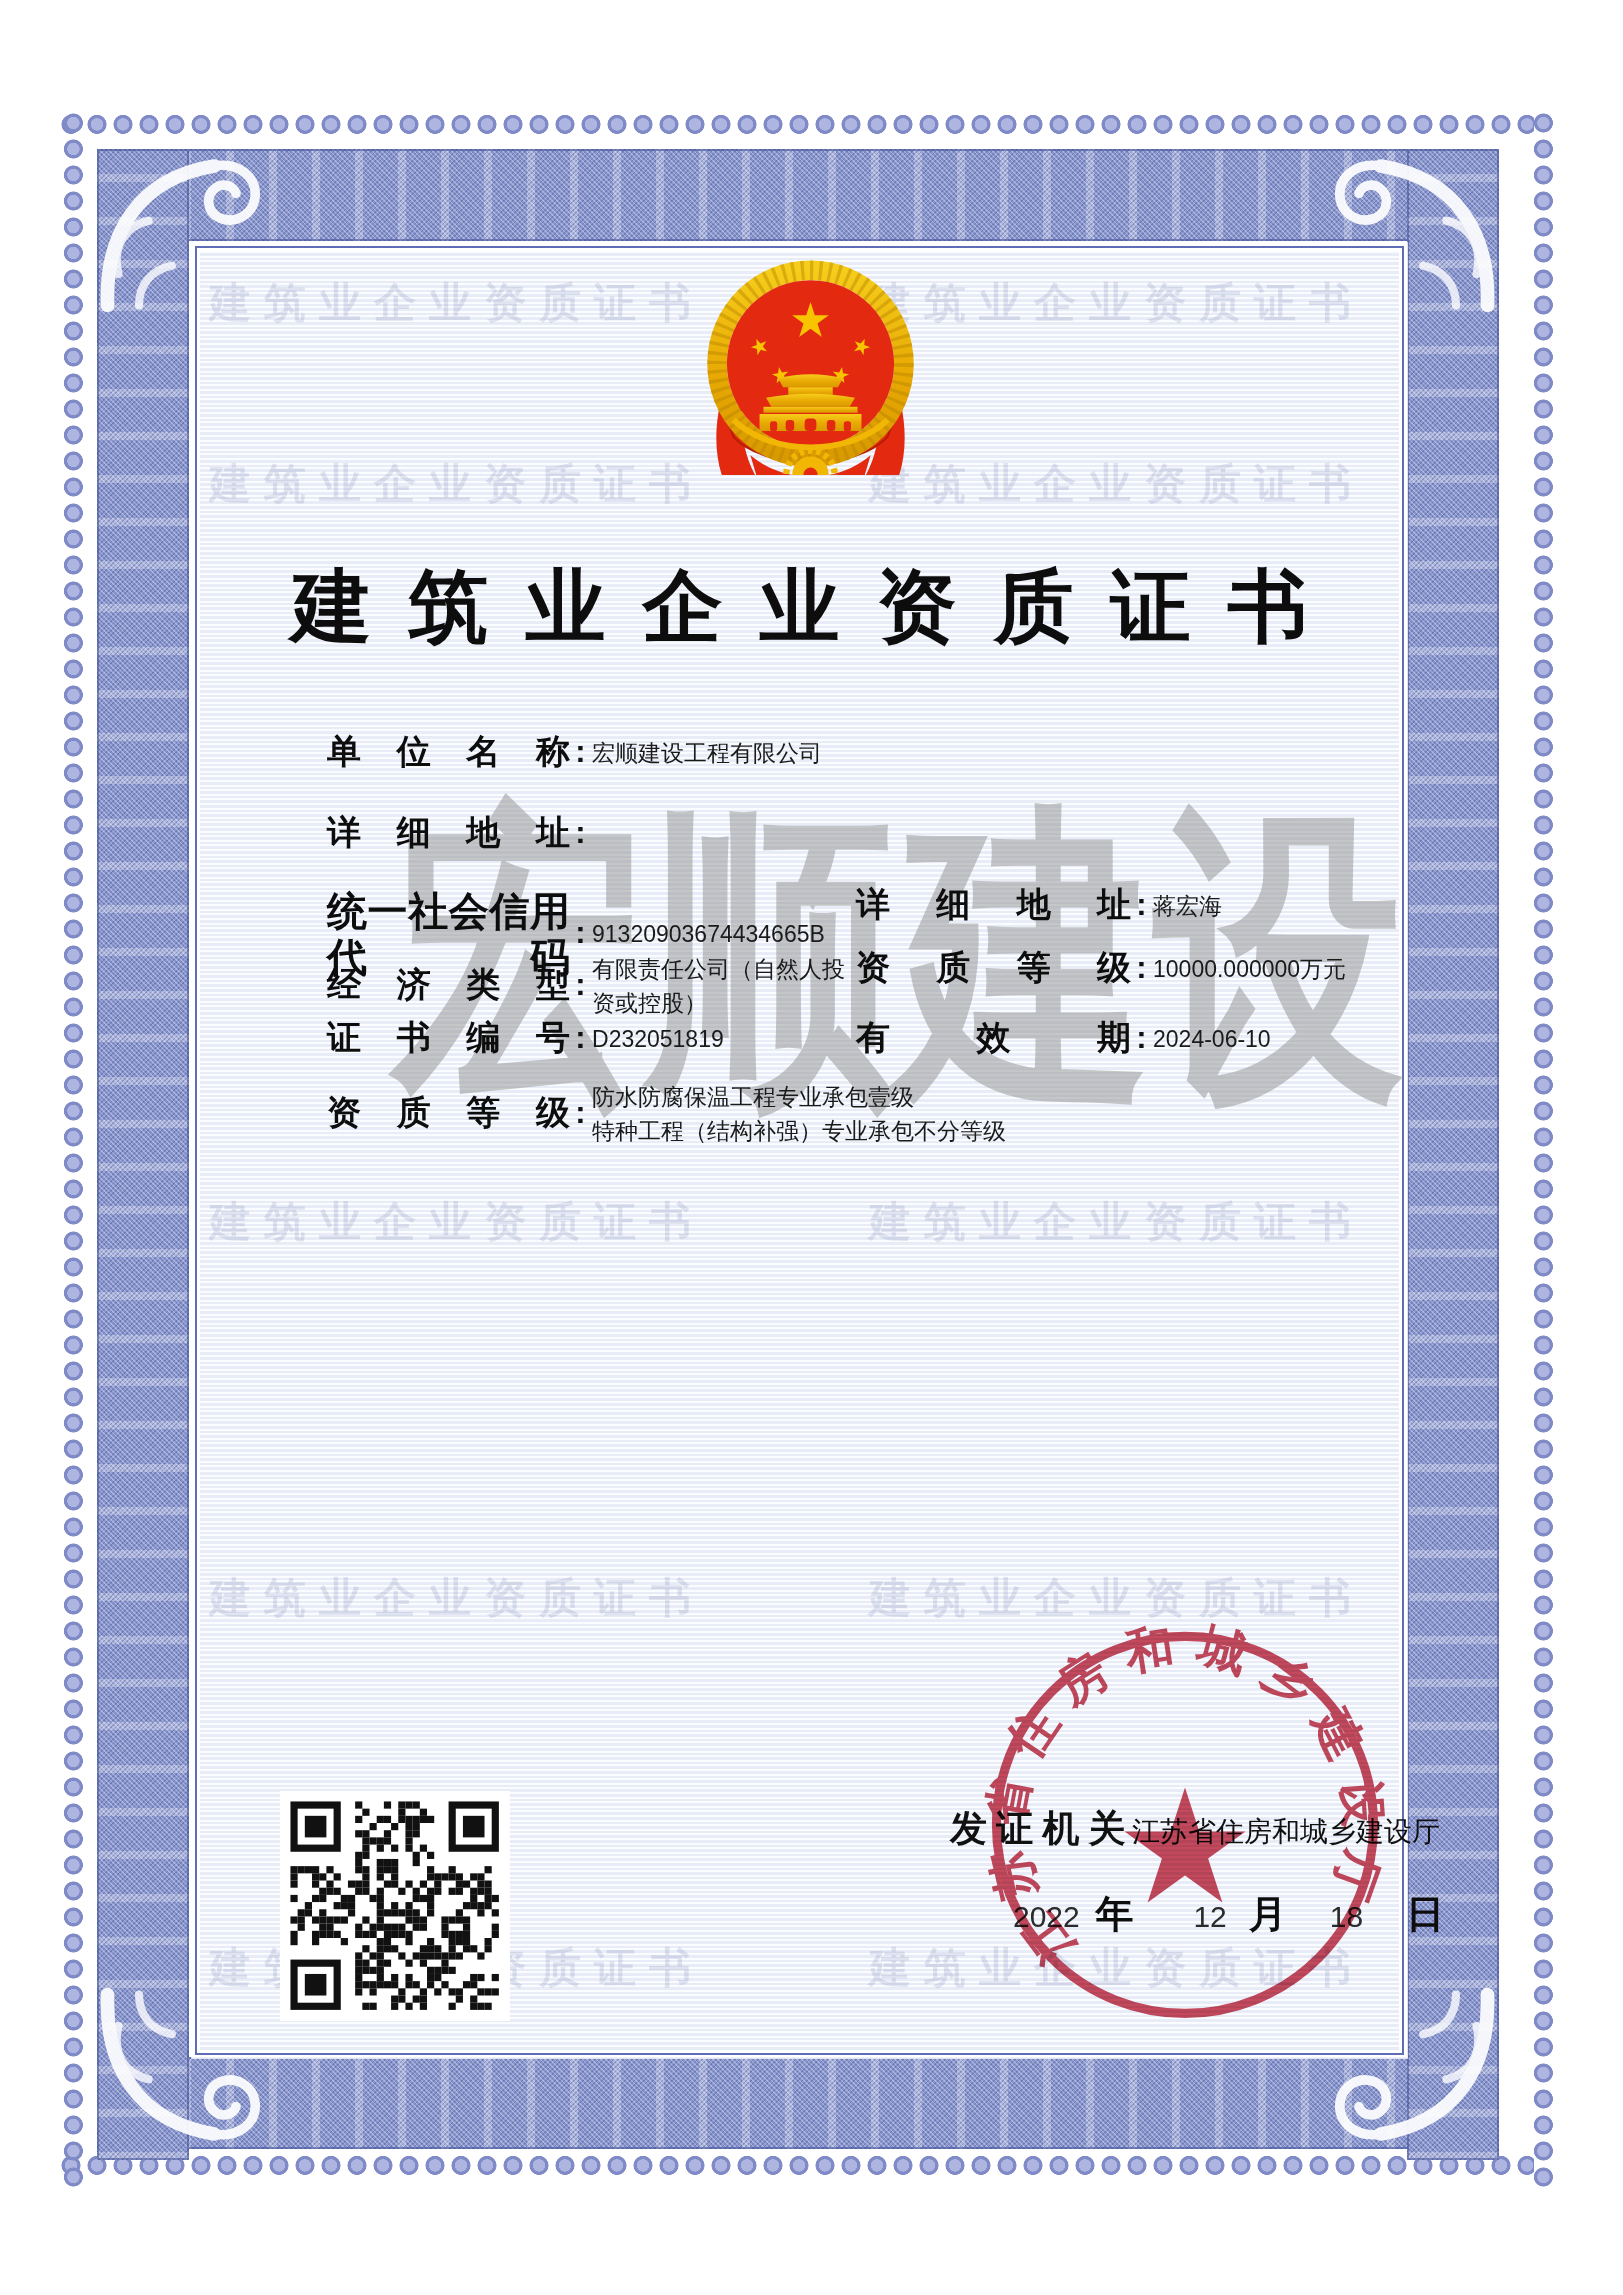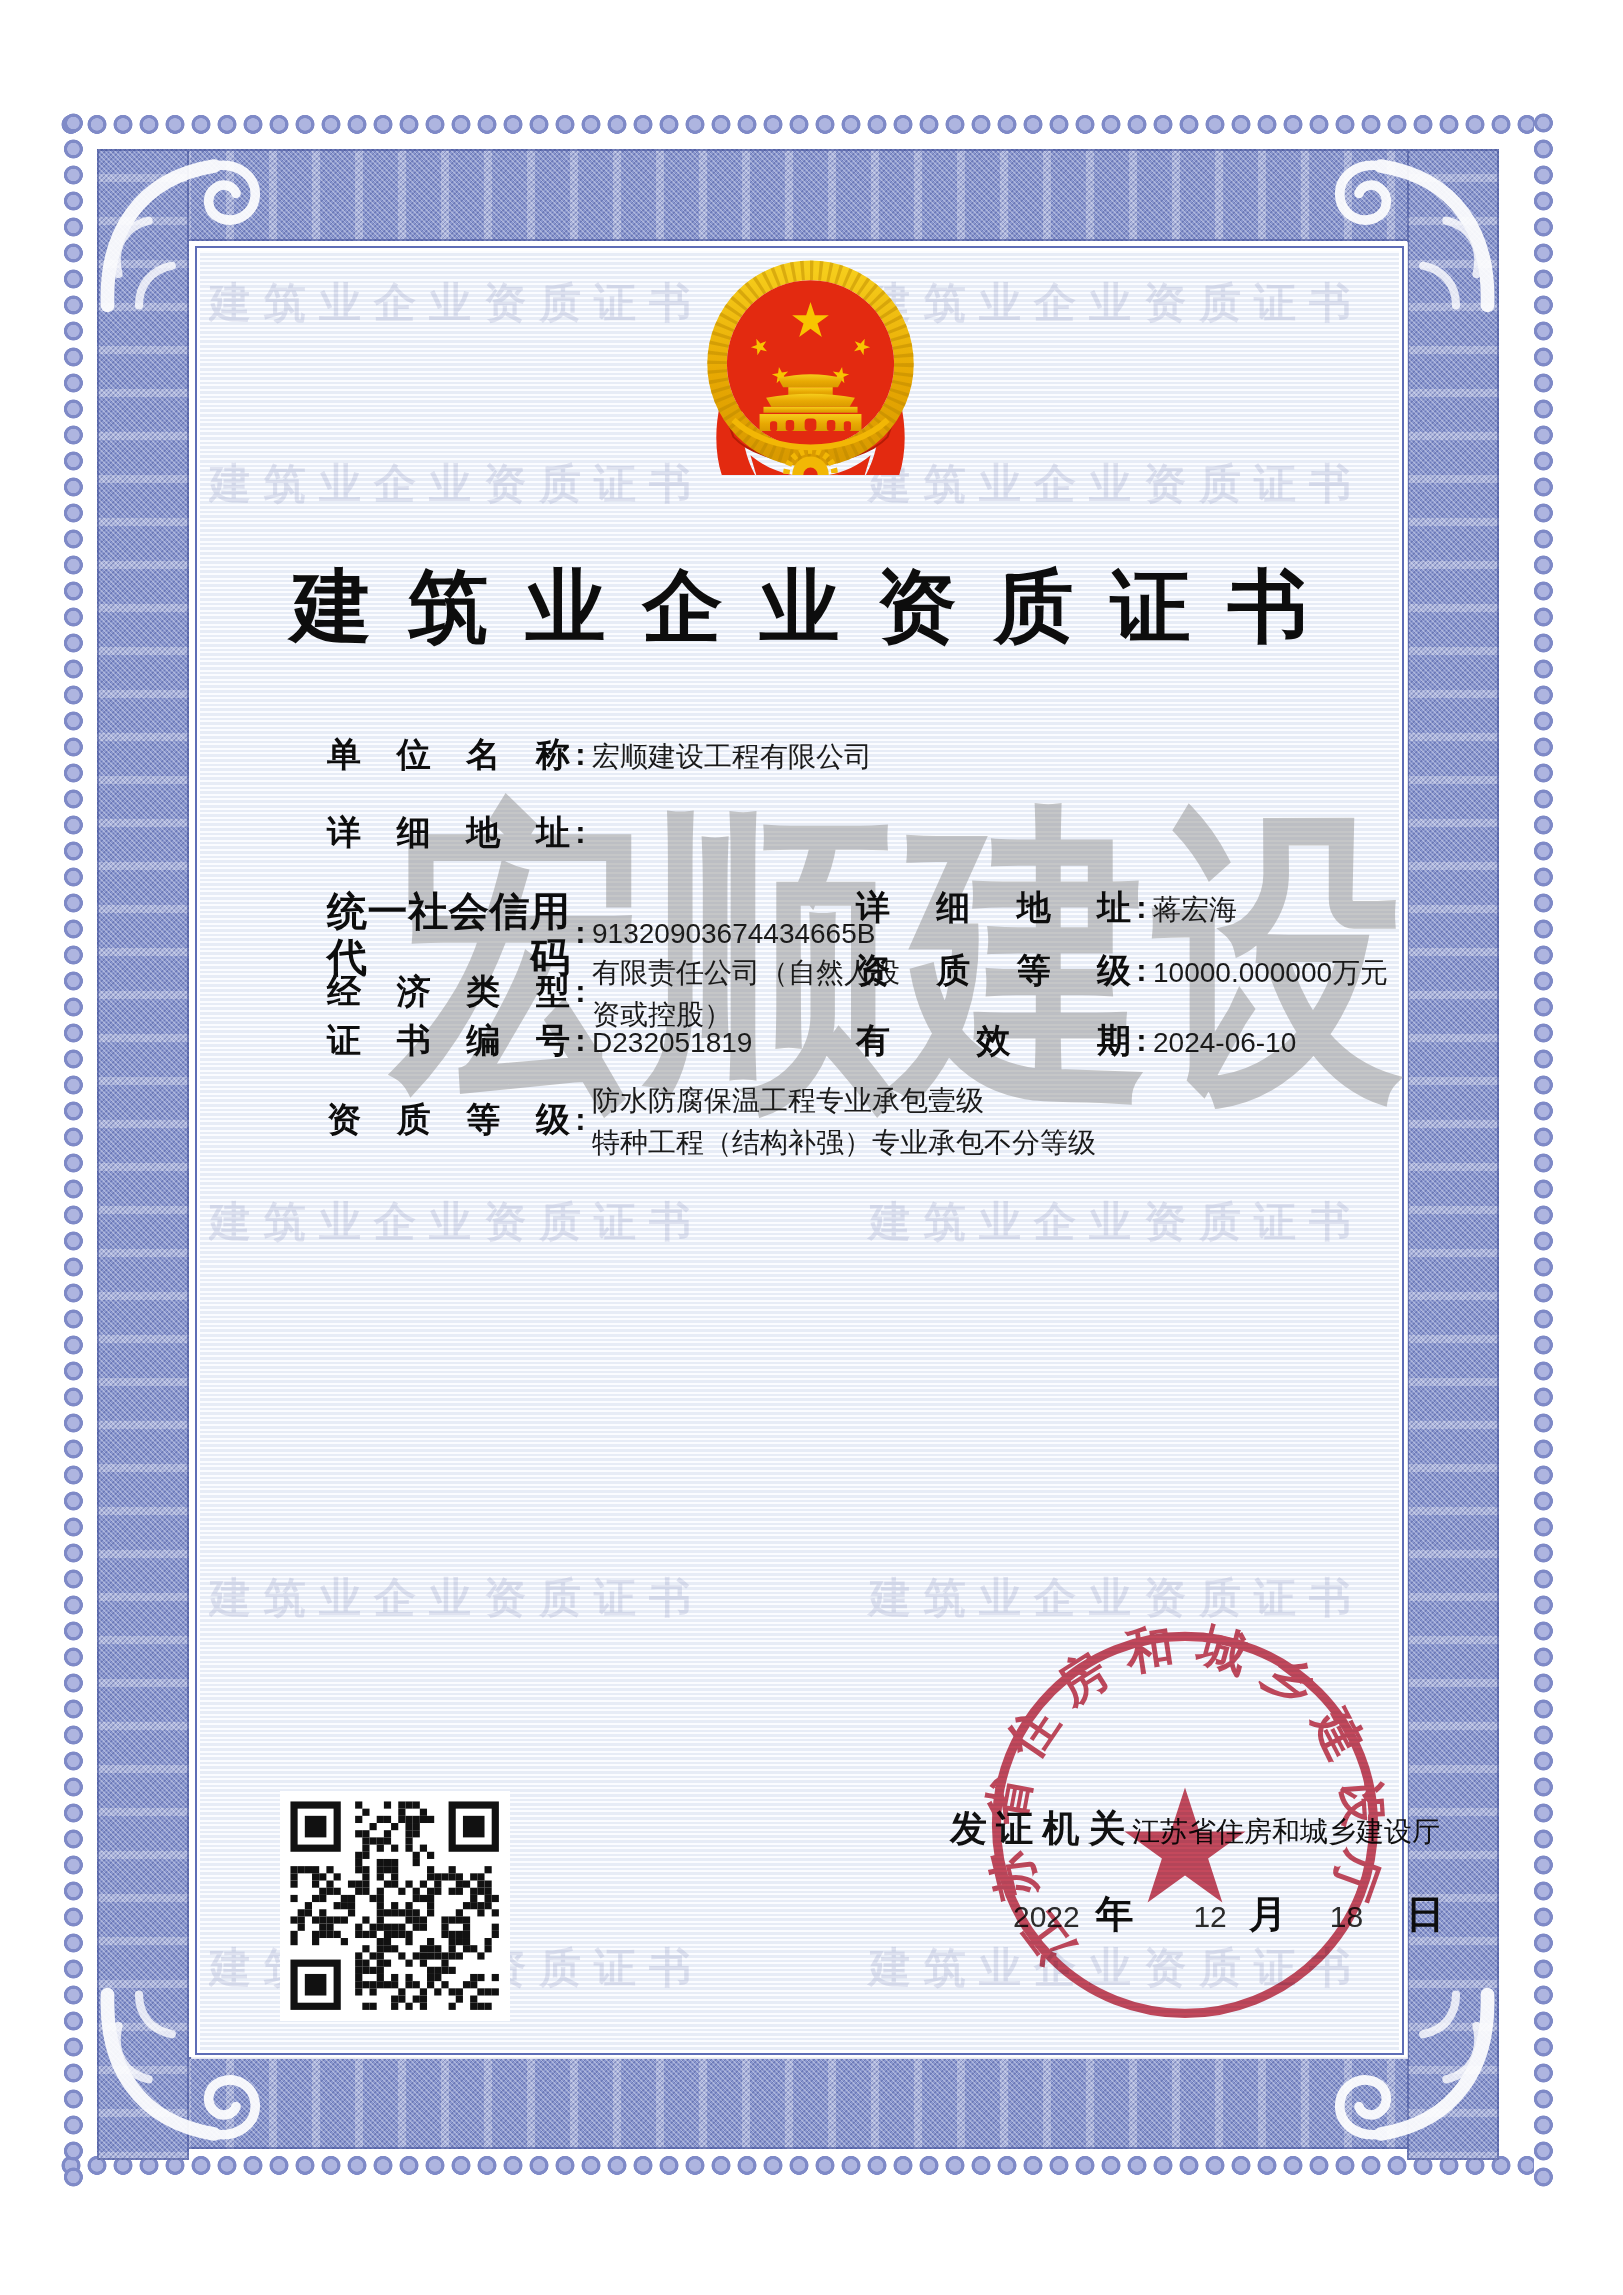--- a/index.html
+++ b/index.html
@@ -49,21 +49,21 @@
   .title{position:absolute;left:200px;right:224px;top:554px;text-align:center;
          font-size:80px;font-weight:900;color:#0d0d0d;letter-spacing:37px;text-indent:37px;white-space:nowrap;}
 
   
   .row{position:absolute;display:flex;align-items:center;}
   .lbl{display:inline-block;width:243px;font-size:34px;font-weight:900;color:#0d0d0d;
        text-align:justify;text-align-last:justify;line-height:1.15;flex:none;}
   .lbl.w8{font-size:40px;padding-top:2.6px;}
   .lbl.r5{width:275px;}
   .colon{font-size:31px;font-weight:900;margin:0 6.5px 0 5.2px;line-height:1.2;flex:none;}
-  .val{font-size:28px;font-weight:500;color:#1a1a1a;line-height:1.5;padding-top:3.9px;white-space:pre-line;}
+  .val{font-size:23px;font-weight:500;color:#1a1a1a;line-height:1.5;padding-top:3.9px;white-space:pre-line;}
 
   
   .qr-plate{position:absolute;left:280px;top:1791px;width:230px;height:230px;background:#fff;}
   .issuer-label{position:absolute;left:950px;top:1804px;font-size:37px;font-weight:900;letter-spacing:9.2px;white-space:nowrap;}
   .issuer-value{position:absolute;left:1132px;top:1813px;font-size:28px;font-weight:500;white-space:nowrap;}
   .daterow{position:absolute;left:1013px;top:1889px;display:flex;align-items:baseline;white-space:nowrap;}
   .daterow .num{font-size:30px;font-weight:500;color:#2b2b2b;}
   .daterow .unit{font-size:38px;font-weight:900;color:#0d0d0d;}
   .dm{display:inline-block;}
 

